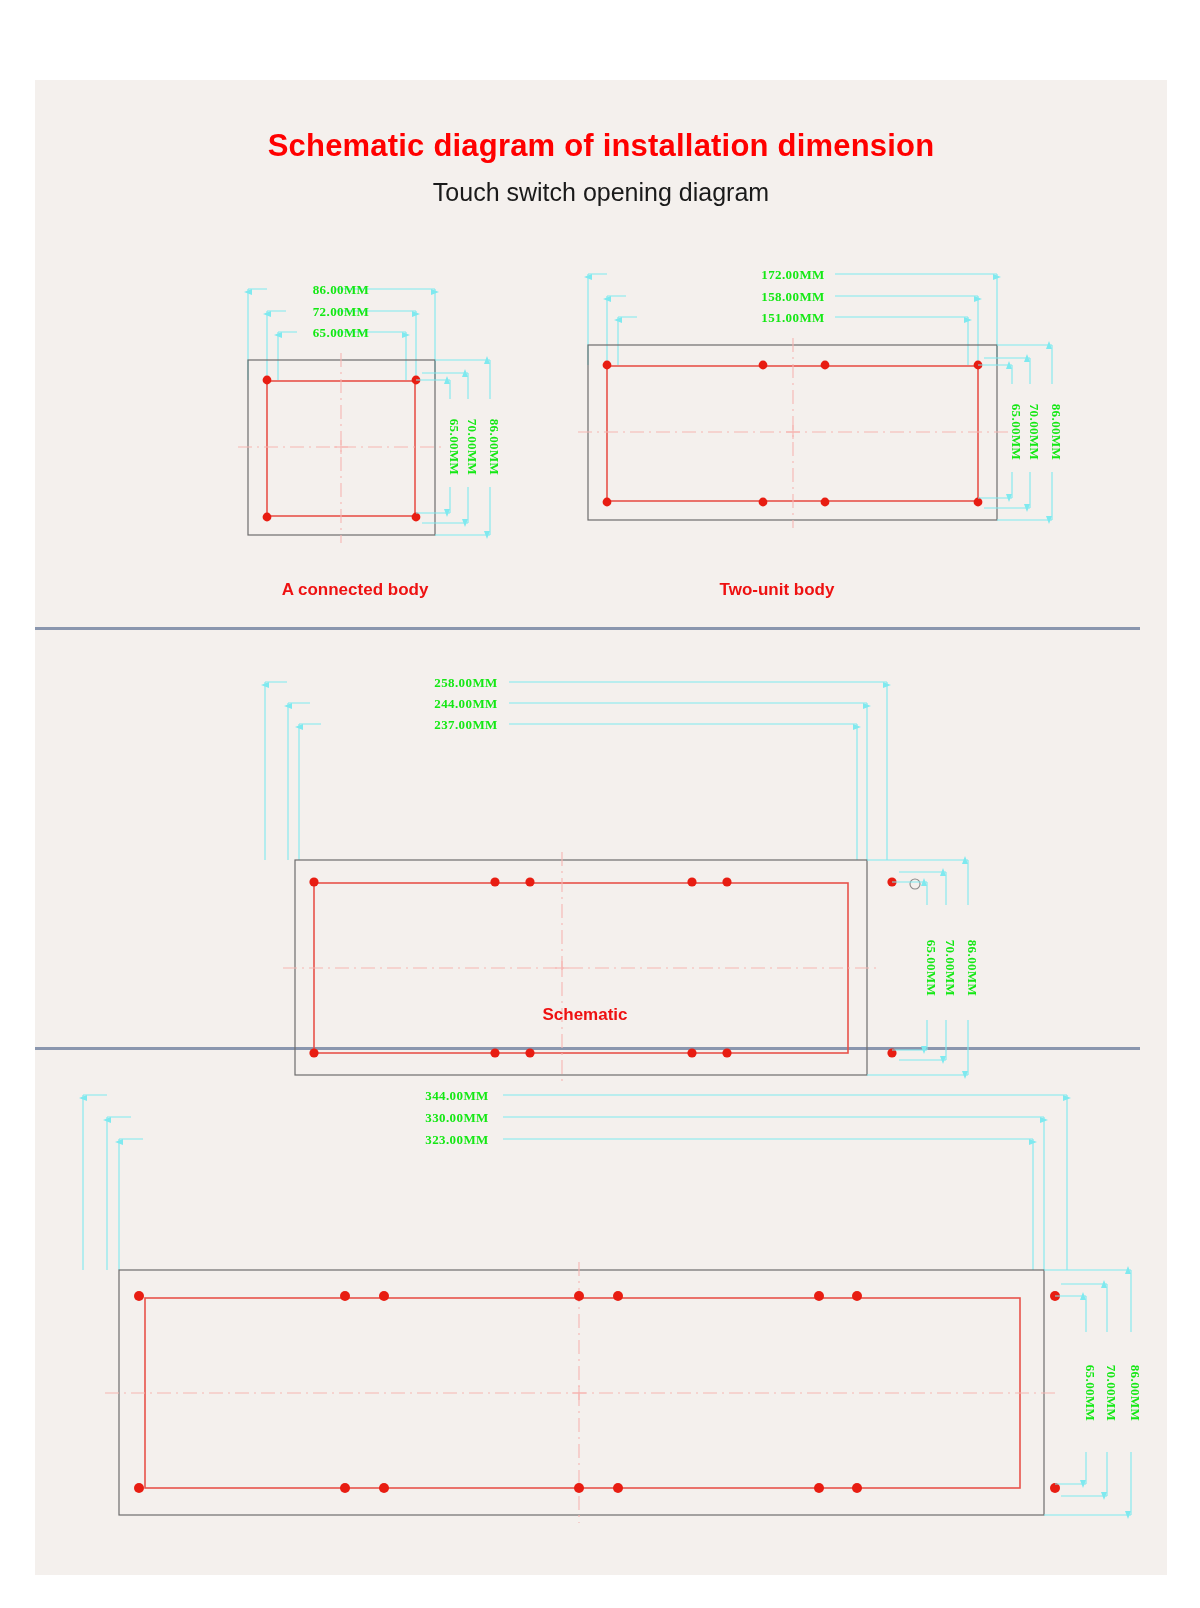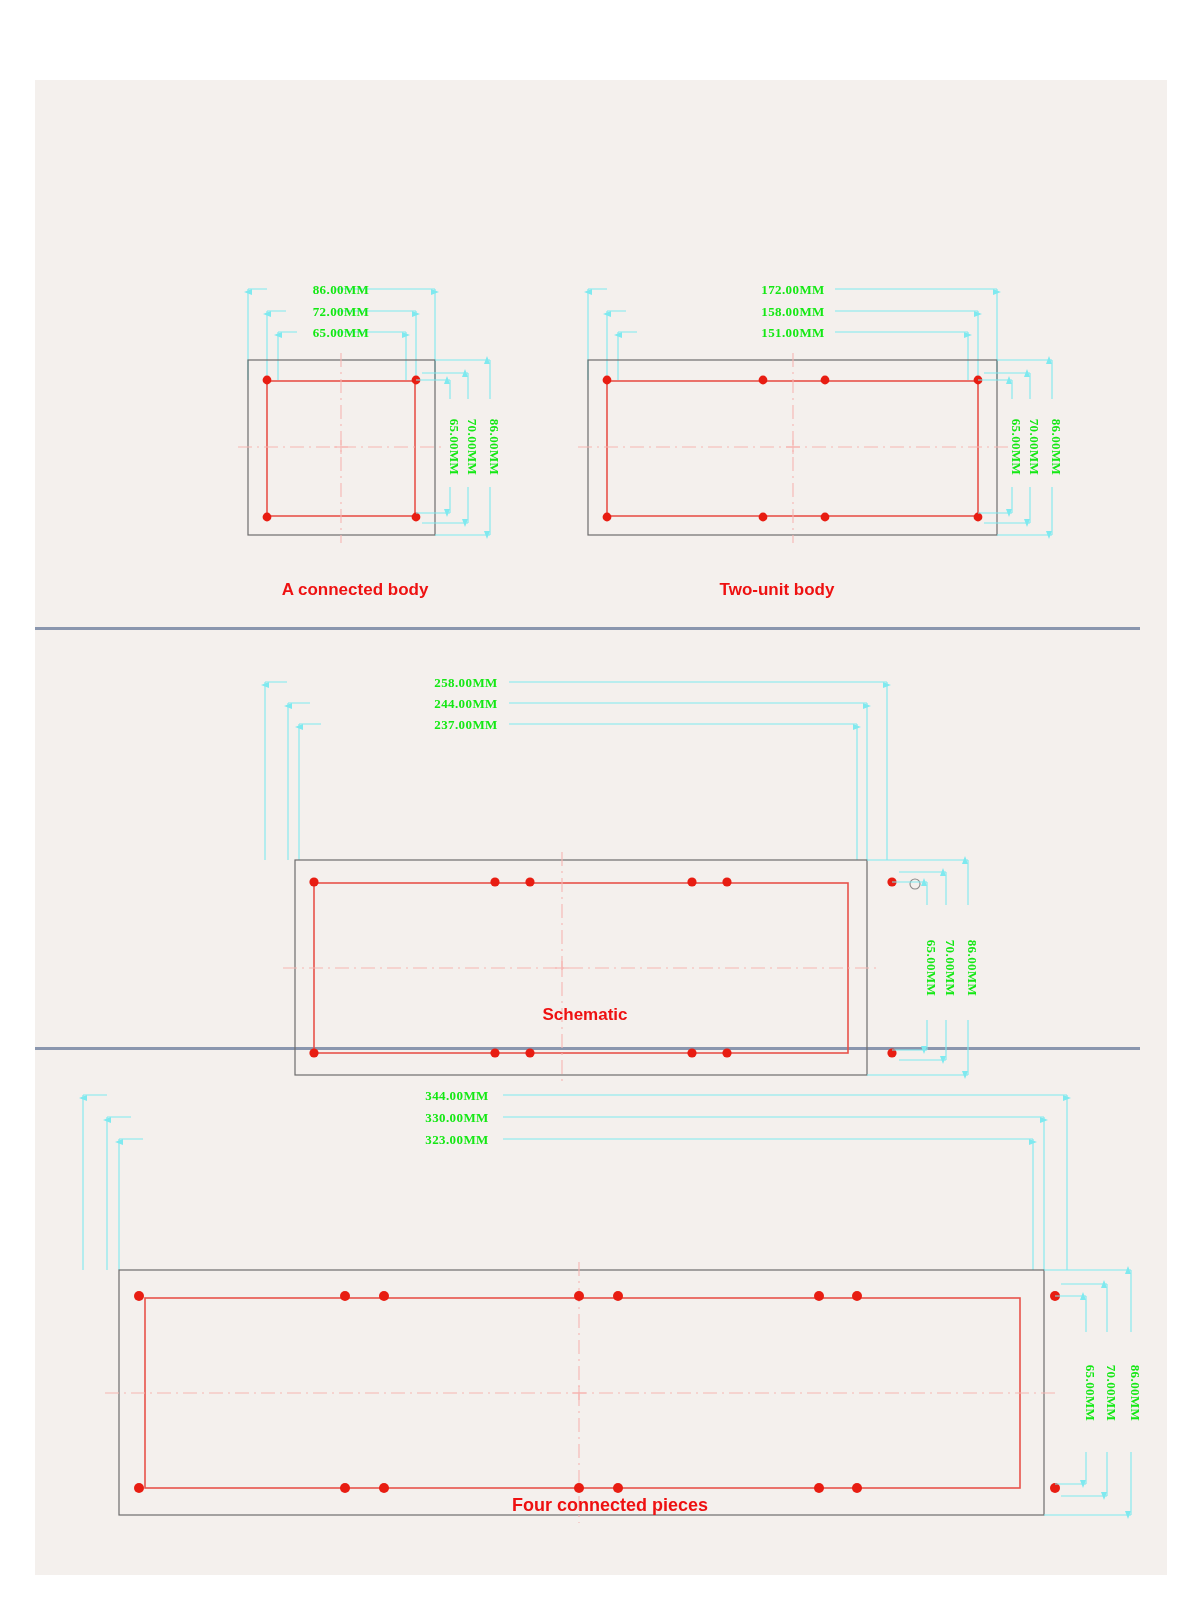--- a/index.html
+++ b/index.html
@@ -21,20 +21,22 @@
   .ctr{stroke:#f6b6b2;stroke-width:1.1;fill:none;stroke-dasharray:14 5 2 5;}
   .ctr2{stroke:#f6b6b2;stroke-width:1.1;fill:none;}
   .dot{fill:#e81d12;}
   .ocircle{fill:none;stroke:#8a8a8a;stroke-width:1.1;}
 </style>
 </head>
 <body>
 
 <div id="panel">
 
+  <div class="ttl" id="title1">Schematic diagram of installation dimension</div>
+  <div class="ttl" id="title2">Touch switch opening diagram</div>
 
   <div class="divider" id="div1"></div>
   <div class="divider" id="div2"></div>
 
   <div class="fig" style="left:175px;top:195px;">
     <svg width="330" height="300" viewBox="0 0 330 300">
 
       <g class="dline">
         <path d="M38,105 L38,14 M38,14 L57,14 M126,14 L225,14 M225,14 L225,105"></path>
         <path d="M34,17 l8,-3 v6 z" fill="#7fe9ef" stroke="none"></path>
@@ -79,21 +81,21 @@
         <path d="M277,81 l-3,8 h6 z" fill="#7fe9ef" stroke="none"></path>
         <path d="M277,264 l-3,-8 h6 z" fill="#7fe9ef" stroke="none"></path>
       </g>
       <text class="dimtxt" x="240" y="172" text-anchor="middle" transform="rotate(90,240,172)">65.00MM</text>
       <text class="dimtxt" x="258" y="172" text-anchor="middle" transform="rotate(90,258,172)">70.00MM</text>
       <text class="dimtxt" x="280" y="172" text-anchor="middle" transform="rotate(90,280,172)">86.00MM</text>
     </svg>
   </div>
   <div class="caption" style="left:150px;top:500px;width:340px;text-align:center;">A connected body</div>
 
-  <div class="fig" style="left:515px;top:195px;">
+  <div class="fig" style="left:515px;top:180px;">
     <svg width="510" height="300" viewBox="0 0 510 300">
       <g class="dline">
         <path d="M38,105 L38,14 M38,14 L57,14 M285,14 L447,14 M447,14 L447,105"></path>
         <path d="M34,17 l8,-3 v6 z" fill="#7fe9ef" stroke="none"></path>
         <path d="M451,17 l-8,-3 v6 z" fill="#7fe9ef" stroke="none"></path>
         <path d="M57,105 L57,36 M57,36 L76,36 M285,36 L428,36 M428,36 L428,105"></path>
         <path d="M53,39 l8,-3 v6 z" fill="#7fe9ef" stroke="none"></path>
         <path d="M432,39 l-8,-3 v6 z" fill="#7fe9ef" stroke="none"></path>
         <path d="M68,105 L68,57 M68,57 L87,57 M285,57 L418,57 M418,57 L418,105"></path>
         <path d="M64,60 l8,-3 v6 z" fill="#7fe9ef" stroke="none"></path>
@@ -249,15 +251,14 @@
         <path d="M1037,420 l-3,-8 h6 z" fill="#7fe9ef" stroke="none"></path>
         <path d="M977,190 L1064,190 M1064,190 L1064,252 M1064,372 L1064,435 M1064,435 L977,435"></path>
         <path d="M1061,186 l-3,8 h6 z" fill="#7fe9ef" stroke="none"></path>
         <path d="M1061,439 l-3,-8 h6 z" fill="#7fe9ef" stroke="none"></path>
       </g>
       <text class="dimtxt" x="1019" y="313" text-anchor="middle" transform="rotate(90,1019,313)">65.00MM</text>
       <text class="dimtxt" x="1040" y="313" text-anchor="middle" transform="rotate(90,1040,313)">70.00MM</text>
       <text class="dimtxt" x="1064" y="313" text-anchor="middle" transform="rotate(90,1064,313)">86.00MM</text>
     </svg>
   </div>
-  <div class="caption" style="left:375px;top:1415px;width:400px;font-size:18px;">Four connected pieces</div>
 
 </div>
 
 </body></html>

